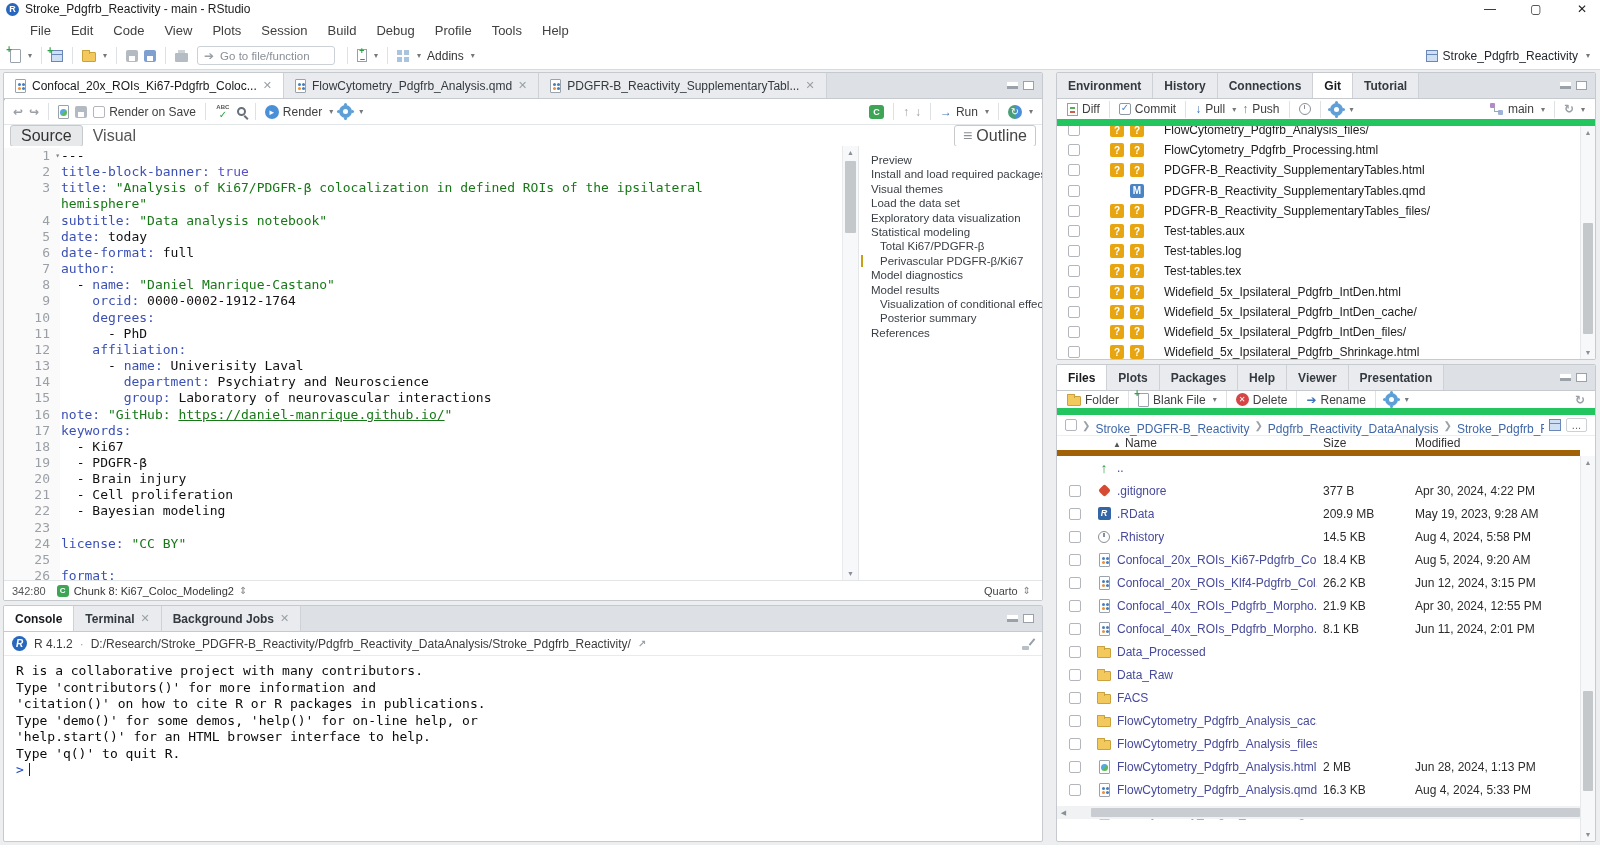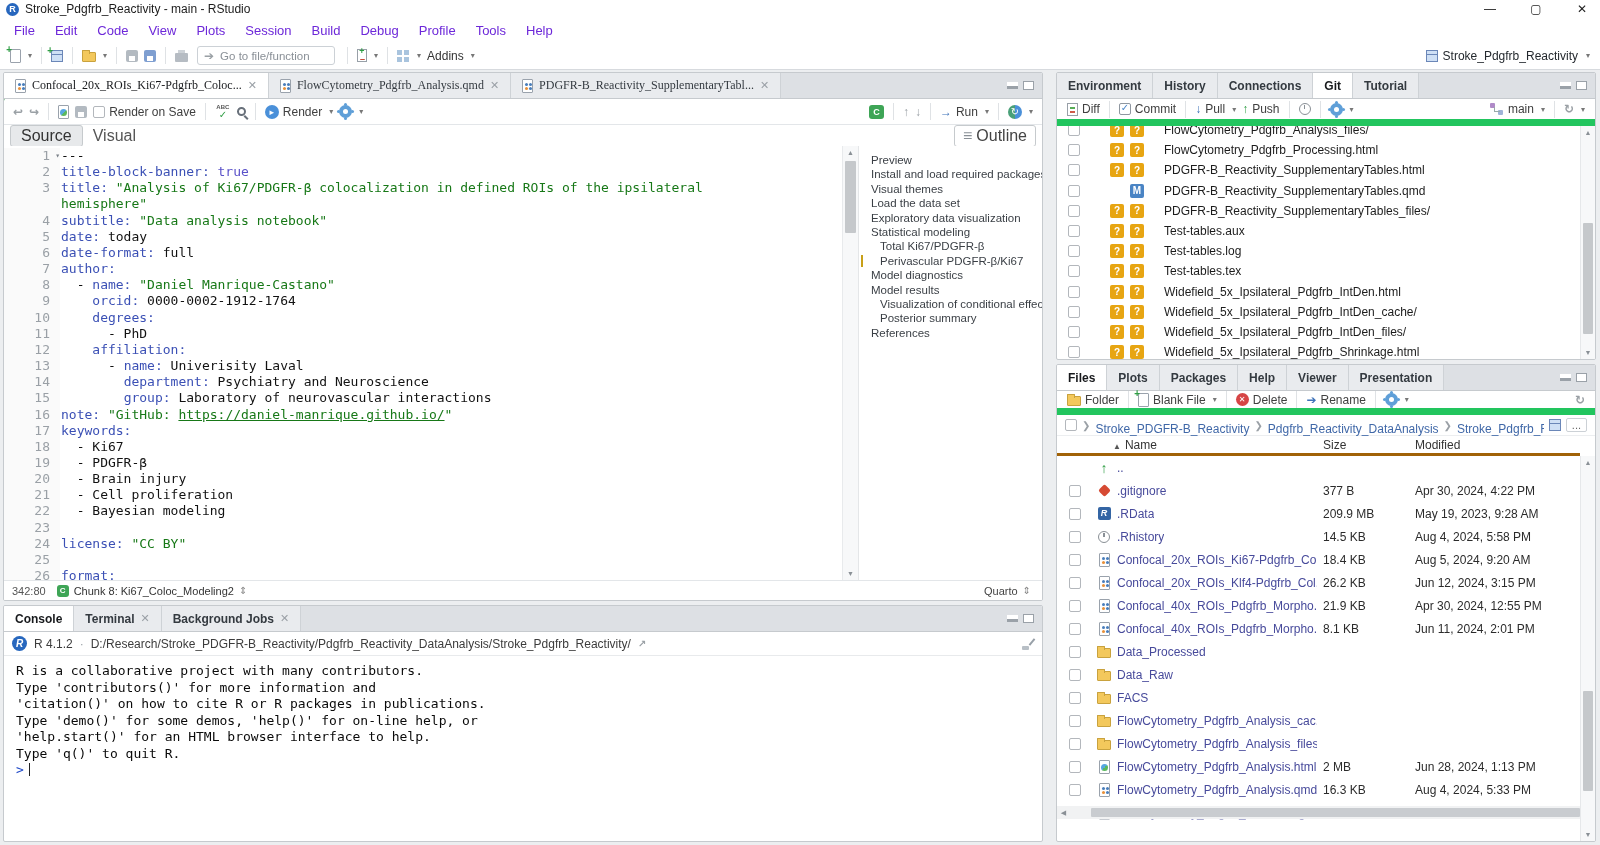--- a/index.html
+++ b/index.html
@@ -5,21 +5,21 @@
   * { margin:0; padding:0; box-sizing:border-box; }
   html,body { width:1600px; height:845px; }
   body { font-family:"Liberation Sans","DejaVu Sans",sans-serif; background:#eceef0; overflow:hidden; }
   .app { position:relative; width:1600px; height:845px; background:#eceef0; }
 
   
   .titlebar { position:absolute; top:0; left:0; right:0; height:18px; background:#fff; display:flex; align-items:center; padding-left:6px; }
   .title-text { font-size:12px; color:#1b1b1b; margin-left:6px; }
   .wincontrols { position:absolute; right:10px; top:0; height:18px; display:flex; gap:30px; align-items:center; color:#222; font-size:12px; }
   .wincontrols span { width:16px; text-align:center; cursor:default; }
-  .menubar { position:absolute; top:18px; left:0; right:0; height:24px; background:#fff; display:flex; align-items:center; padding-left:4px; font-size:13px; color:#6d28d9; }
+  .menubar { position:absolute; top:18px; left:0; right:0; height:24px; background:#fff; display:flex; align-items:center; padding-left:20px; font-size:13px; color:#404040; }
   .menu-item { padding:3px 10px; border-radius:2px; }
   .toolbar { position:absolute; top:42px; left:0; right:0; height:28px; background:#fff; border-bottom:1px solid #d7dade; display:flex; align-items:center; padding:0 7px; font-size:12px; color:#333; }
   .tsep { width:1px; height:17px; background:#dfe2e5; margin:0 6px; }
   .caret { font-size:8px; color:#777; margin-left:3px; }
   .tbtn { display:inline-flex; align-items:center; gap:4px; padding:2px 3px; }
   .goto { display:flex; align-items:center; gap:6px; width:138px; height:19px; border:1px solid #ccd1d6; border-radius:3px; background:#fff; padding:0 6px; margin:0 6px; }
   .goto .ph { color:#8a9097; font-size:11.5px; }
   .proj-btn { position:absolute; right:10px; display:flex; align-items:center; gap:5px; font-size:12px; color:#24292e; }
 
   
@@ -84,21 +84,21 @@
 
   
   .pane { position:absolute; background:#fff; border:1px solid #c6cacE; border-radius:2px; overflow:hidden; }
   .source-pane { left:3px; top:72px; width:1040px; height:529px; }
   .console-pane { left:3px; top:605px; width:1040px; height:237px; }
   .git-pane { left:1056px; top:72px; width:540px; height:288px; }
   .files-pane { left:1056px; top:364px; width:540px; height:478px; }
 
   .ptabs { position:absolute; top:0; left:0; right:0; height:26px; background:#dde0e4; border-bottom:1px solid #c6cacE; display:flex; align-items:stretch; font-size:12px; color:#343a40; }
   .ptab { display:flex; align-items:center; gap:6px; padding:0 11px; background:#e9ebee; border-right:1px solid #ced2d6; font-weight:bold; }
-  .ptab.plain { font-weight:normal;font-family:Liberation Serif, serif; }
+  .ptab.plain { font-weight:normal; }
   .ptab.active { background:#fff; color:#17191c; }
   .ptab .x { color:#9aa0a6; font-size:11px; font-weight:normal; }
   .ptab-rest { flex:1; display:flex; align-items:center; justify-content:flex-end; padding-right:8px; }
 
   
   .src-toolbar { position:absolute; top:26px; left:0; right:0; height:26px; background:#fff; border-bottom:1px solid #e3e6e9; display:flex; align-items:center; padding:0 6px; font-size:12px; color:#404040; }
   .modebar { position:absolute; top:52px; left:0; right:0; height:21px; background:#fff; display:flex; align-items:center; padding:0 6px; font-size:16px; color:#444; }
   .mode-btn { padding:1px 10px; border:1px solid #c6cacd; border-radius:3px; background:#e7e9eb; color:#333; }
   .mode-plain { padding:1px 10px; color:#555; }
   .outline-btn { margin-left:auto; display:flex; align-items:center; gap:4px; border:1px solid #c6cacd; border-radius:3px; background:#fff; padding:1px 8px; color:#444; }
@@ -138,21 +138,21 @@
   .git-inner { transform:translateY(-6px); }
   .grow { display:flex; align-items:center; height:20.2px; padding-left:11px; gap:6px; font-size:12px; color:#1c1c1c; }
   .grow .cb { margin-right:24px; }
   .grow .name { margin-left:14px; white-space:nowrap; }
 
   
   .breadcrumb { position:absolute; top:50px; left:0; right:0; height:21px; display:flex; align-items:center; gap:5px; padding:0 8px; font-size:12px; border-bottom:1px solid #eceef0; }
   .crumb { color:#4068A8; white-space:nowrap;margin-top:8px; }
   .csep { color:#9aa0a6; font-size:10px; }
   .ellipsis-btn { margin-left:auto; border:1px solid #ccd1d6; border-radius:2px; padding:0 5px; color:#666; font-size:11px; background:#fff; }
-  .fhead { position:absolute; top:71px; left:0; right:15px; height:20px; display:flex; align-items:center; font-size:12px; color:#333; border-bottom:3px solid #a16207; }
+  .fhead { position:absolute; top:71px; left:0; right:15px; height:20px; display:flex; align-items:center; font-size:12px; color:#333; border-bottom:6px solid #a16207; }
   .fh-name { margin-left:56px; } .fh-size { position:absolute; left:266px; } .fh-mod { position:absolute; left:358px; }
   .sort { font-size:8px; color:#555; margin-right:4px; }
   .flist { position:absolute; top:91px; left:0; right:15px; bottom:0; overflow:hidden; }
   .frow { display:flex; align-items:center; height:23px; font-size:12px; position:relative; }
   .frow .cb { margin-left:12px; }
   .ficon { width:18px; margin-left:14px; display:flex; justify-content:center; }
   .fname { color:#474A9B; margin-left:4px; white-space:nowrap; max-width:200px; overflow:hidden; }
   .fsize { position:absolute; left:266px; color:#2b2b2b; }
   .fmod { position:absolute; left:358px; color:#2b2b2b; white-space:nowrap; }
   .frow.dim { opacity:.55; }

